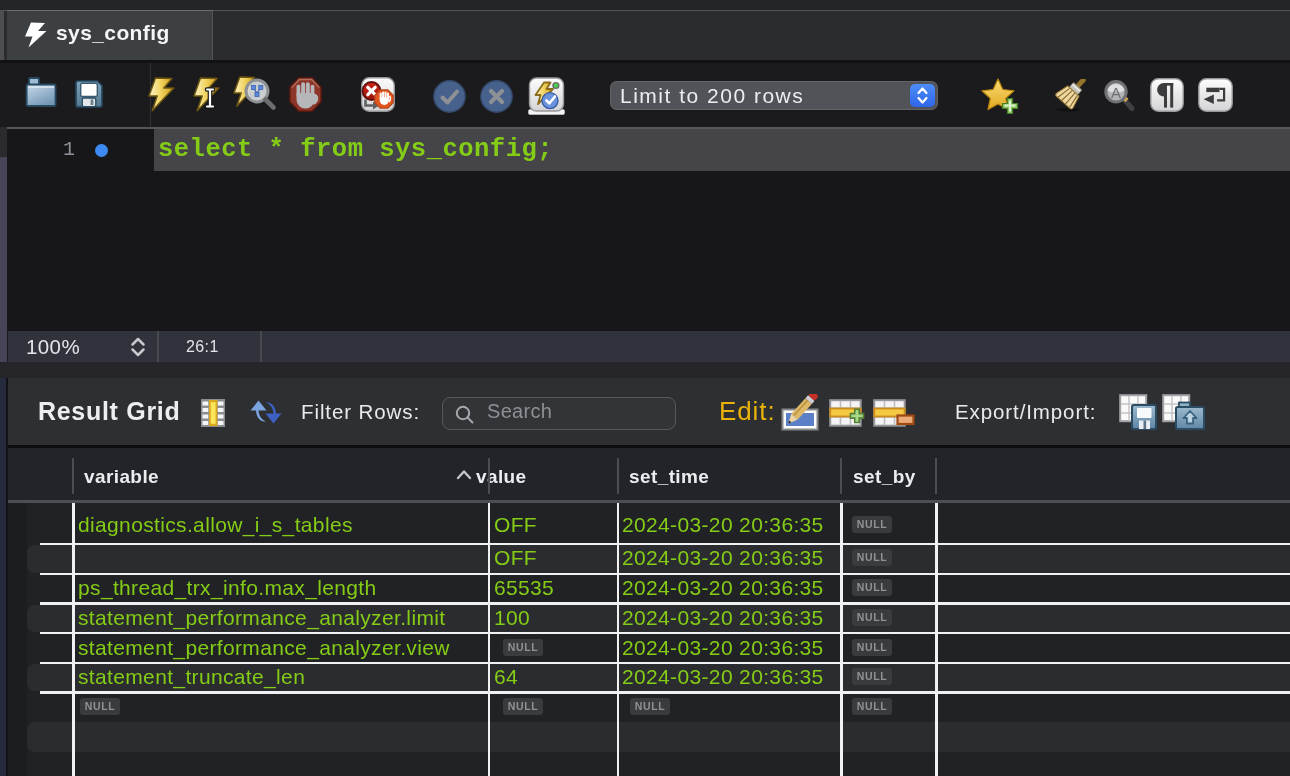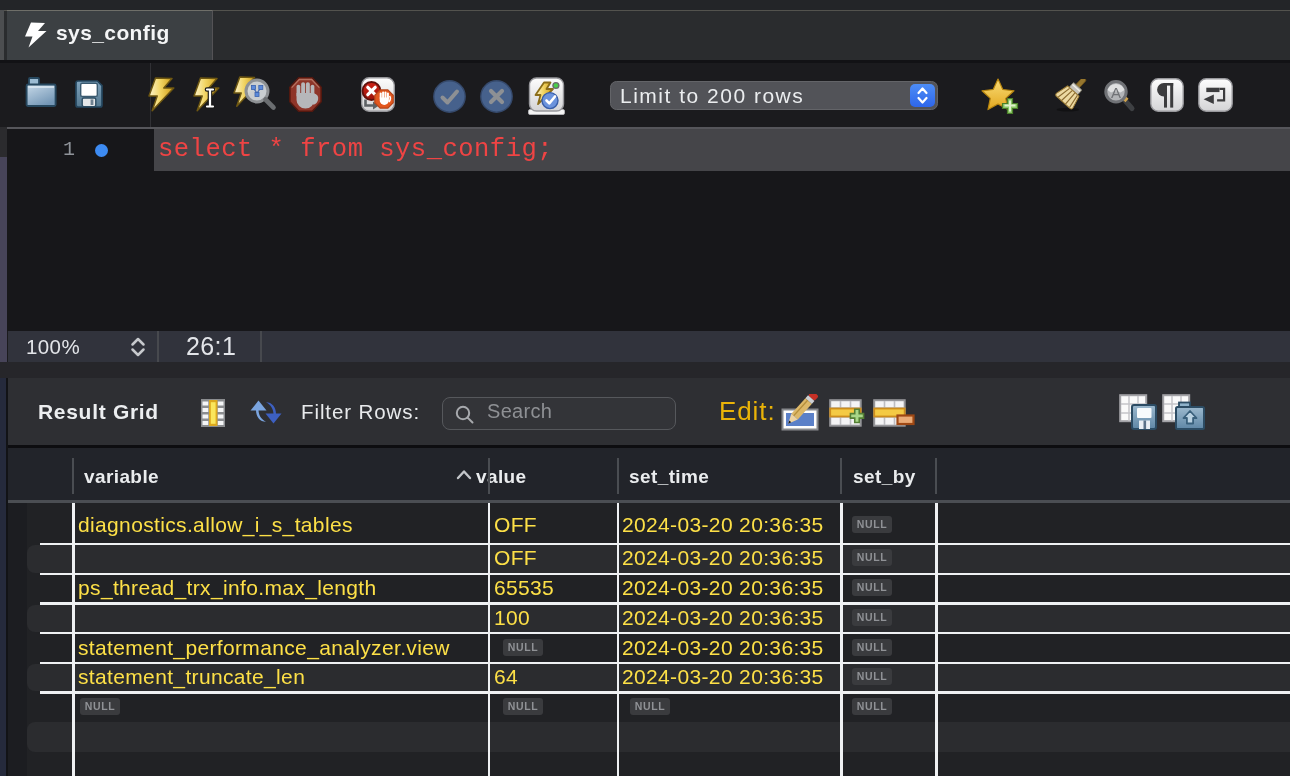--- a/index.html
+++ b/index.html
@@ -4,21 +4,21 @@
 <style>
 * { margin:0; padding:0; box-sizing:border-box; }
 html,body { width:1290px; height:776px; background:#1b1b1e; font-family:"Liberation Sans",sans-serif; overflow:hidden; }
 .abs { position:absolute; }
 #root { position:relative; width:1290px; height:776px; overflow:hidden; }
 .nullb {
   position:absolute; width:40px; height:17px; background:#3a3b3e; border-radius:3px;
   color:#909296; font-size:10.5px; font-weight:bold; letter-spacing:0.6px;
   text-align:center; line-height:17px;
 }
-.rowtxt { position:absolute; color:#fde047; font-size:21px; letter-spacing:0.35px; white-space:nowrap; }
+.rowtxt { position:absolute; color:#84cc16; font-size:21px; letter-spacing:0.35px; white-space:nowrap; }
 .hdrtxt { position:absolute; color:#eaecee; font-size:19px; font-weight:bold; letter-spacing:0.4px; white-space:nowrap;margin-left:6px; }
 .vline { position:absolute; width:2.5px; background:#eff1f3; }
 .hline { position:absolute; height:2.5px; background:#eff1f3; }
 .stripe { position:absolute; left:27px; width:1263px; background:#2b2c2f; border-radius:8px 0 0 8px; }
 </style>
 </head>
 <body>
 <div id="root">
 
   <div class="abs" style="left:0;top:0;width:1290px;height:10px;background:#232528"></div>
@@ -210,45 +210,46 @@
     <path d="M8.5 14 L12.5 18.5 L16.5 14" fill="none" stroke="#ffffff" stroke-width="2.2" stroke-linecap="round" stroke-linejoin="round"></path>
   </svg>
 
   <div class="abs" style="left:0;top:126.5px;width:1290px;height:204.5px;background:#17171a;border-top:2px solid #56565b"></div>
   <div class="abs" style="left:0;top:126.5px;width:7px;height:30.5px;background:#2b2b2e"></div>
   <div class="abs" style="left:0;top:157px;width:7px;height:205px;background:#474459"></div>
 
   <div class="abs" style="left:154px;top:128.5px;width:1136px;height:42.5px;background:#454549"></div>
   <div class="abs" style="left:45px;top:128.5px;width:30px;height:42.5px;font-family:'Liberation Mono',monospace;font-size:20px;color:#8f9399;line-height:42.5px;text-align:right">1</div>
   <div class="abs" style="left:95px;top:144px;width:13px;height:13px;border-radius:50%;background:#3d8bf2"></div>
-  <div class="abs" style="left:158px;top:128.5px;font-family:'Liberation Mono',monospace;font-size:25.5px;font-weight:normal;letter-spacing:0.5px;color:#ef4444;line-height:42.5px;white-space:pre">select * from sys_config;</div>
+  <div class="abs" style="left:158px;top:128.5px;font-family:'Liberation Mono',monospace;font-size:25.5px;font-weight:bold;letter-spacing:0.5px;color:#84cc16;line-height:42.5px;white-space:pre">select * from sys_config;</div>
 
   <div class="abs" style="left:8px;top:331px;width:1282px;height:31px;background:#31333c"></div>
   <div class="abs" style="left:26px;top:331px;height:31px;line-height:31px;font-size:20.5px;letter-spacing:0.4px;color:#e3e5e9">100%</div>
   <svg class="abs" style="left:128px;top:337px" width="20" height="20" viewBox="0 0 20 20">
     <path d="M4.5 7.5 L10 2 L15.5 7.5" fill="none" stroke="#c7c9cd" stroke-width="2.5" stroke-linecap="round" stroke-linejoin="round"></path>
     <path d="M4.5 12.5 L10 18 L15.5 12.5" fill="none" stroke="#c7c9cd" stroke-width="2.5" stroke-linecap="round" stroke-linejoin="round"></path>
   </svg>
   <div class="abs" style="left:157px;top:331px;width:1.5px;height:31px;background:#47494e"></div>
-  <div class="abs" style="left:186px;top:331px;height:44px;line-height:31px;font-size:25px;letter-spacing:0.4px;color:#e3e5e9">26:1</div>
+  <div class="abs" style="left:186px;top:331px;height:44px;line-height:31px;font-size:16px;letter-spacing:0.4px;color:#e3e5e9">26:1</div>
   <div class="abs" style="left:260px;top:331px;width:1.5px;height:31px;background:#47494e"></div>
 
   <div class="abs" style="left:0;top:362px;width:1290px;height:16px;background:#26262a"></div>
 
   <div class="abs" style="left:0;top:378px;width:1290px;height:67px;background:#2e2f33"></div>
-  <div class="abs" style="left:38px;top:378px;height:67px;line-height:67px;font-size:21px;font-weight:bold;letter-spacing:0.7px;color:#eceef0">Result Grid</div>
+  <div class="abs" style="left:38px;top:378px;height:67px;line-height:67px;font-size:25px;font-weight:bold;letter-spacing:0.7px;color:#eceef0">Result Grid</div>
   <div class="abs" style="left:301px;top:378px;height:67px;line-height:67px;font-size:20.5px;letter-spacing:0.9px;color:#e8eaec">Filter Rows:</div>
 
   <div class="abs" style="left:442px;top:397px;width:234px;height:33px;background:#333438;border:1.5px solid #56585c;border-radius:8px"></div>
   <svg class="abs" style="left:454px;top:404px" width="22" height="22" viewBox="0 0 22 22">
     <circle cx="9" cy="9" r="6.2" fill="none" stroke="#a7a9ad" stroke-width="2"></circle>
     <line x1="13.6" y1="13.6" x2="18.5" y2="18.5" stroke="#a7a9ad" stroke-width="2" stroke-linecap="round"></line>
   </svg>
   <div class="abs" style="left:487px;top:378px;height:67px;line-height:66px;font-size:20px;letter-spacing:0.3px;color:#8e9094">Search</div>
   <div class="abs" style="left:719px;top:378px;height:67px;line-height:67px;font-size:26px;letter-spacing:0.9px;color:#eab308">Edit:</div>
+  <div class="abs" style="left:955px;top:378px;height:67px;line-height:67px;font-size:20.5px;letter-spacing:0.9px;color:#e8eaec">Export/Import:</div>
 
   <svg class="abs" style="left:200px;top:398px" width="26" height="30" viewBox="0 0 26 30">
     <rect x="1" y="1" width="24" height="28" fill="#8b8d90"></rect>
     <g fill="#f4f5f6">
       <rect x="2.5" y="3.5" width="5.8" height="4"></rect>
         <rect x="2.5" y="10" width="5.8" height="4"></rect>
       <rect x="2.5" y="16.5" width="5.8" height="4"></rect>
         <rect x="2.5" y="23" width="5.8" height="4"></rect>
       <rect x="17.7" y="3.5" width="5.8" height="4"></rect>
         <rect x="17.7" y="10" width="5.8" height="4"></rect>
@@ -383,20 +384,21 @@
 
   <div class="rowtxt" style="left:494px;top:546px">OFF</div>
   <div class="rowtxt" style="left:622px;top:546px">2024-03-20 20:36:35</div>
   <div class="nullb" style="left:852px;top:549px">NULL</div>
 
   <div class="rowtxt" style="left:78px;top:576px">ps_thread_trx_info.max_length</div>
   <div class="rowtxt" style="left:494px;top:576px">65535</div>
   <div class="rowtxt" style="left:622px;top:576px">2024-03-20 20:36:35</div>
   <div class="nullb" style="left:852px;top:579px">NULL</div>
 
+  <div class="rowtxt" style="left:78px;top:606px">statement_performance_analyzer.limit</div>
   <div class="rowtxt" style="left:494px;top:606px">100</div>
   <div class="rowtxt" style="left:622px;top:606px">2024-03-20 20:36:35</div>
   <div class="nullb" style="left:852px;top:609px">NULL</div>
 
   <div class="rowtxt" style="left:78px;top:636px">statement_performance_analyzer.view</div>
   <div class="nullb" style="left:503px;top:639px">NULL</div>
   <div class="rowtxt" style="left:622px;top:636px">2024-03-20 20:36:35</div>
   <div class="nullb" style="left:852px;top:639px">NULL</div>
 
   <div class="rowtxt" style="left:78px;top:665px">statement_truncate_len</div>

